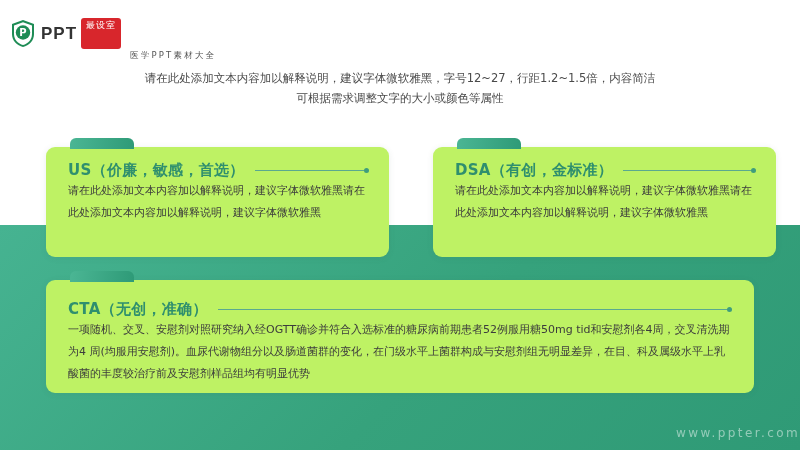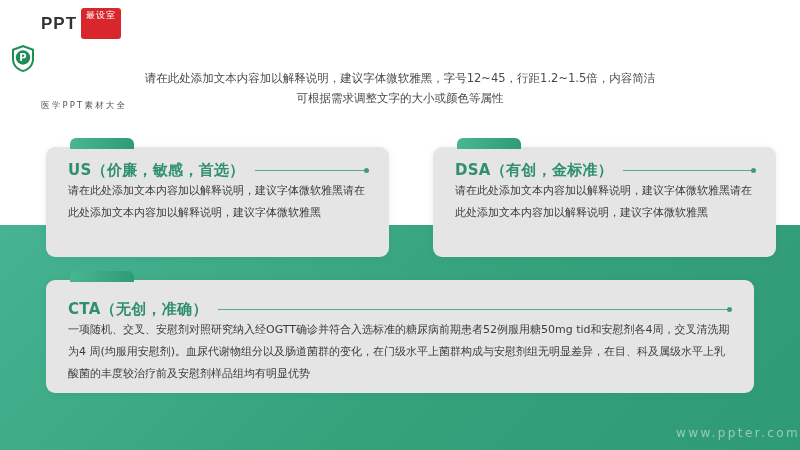--- a/index.html
+++ b/index.html
@@ -44,23 +44,23 @@
   }
   .logo-shield {
     width: 26px;
     height: 29px;
     position: relative;
     flex: none;
   }
   .logo-shield svg { display: block; }
   .logo-text {
     display: flex;
-    flex-direction: column;
+    flex-direction: row;
     justify-content: space-between;
-    gap: 19px;
+    gap: 9px;
   }
   .logo-row1 {
     display: flex;
     align-items: center;
     gap: 4px;
   }
   .logo-ppt {
     font-size: 17px;
     font-weight: bold;
     color: #333333;
@@ -112,21 +112,21 @@
     font-size: 11.5px;
     color: #4a4a4a;
     line-height: 1.75;
     font-family: "DejaVu Sans", sans-serif;
   }
   .subtitle div { white-space: nowrap; }
 
   
   .card {
     position: absolute;
-    background: #e5e5e5;
+    background: #bef264;
     border-radius: 9px;
     box-shadow: 0 1px 6px rgba(60,90,80,0.10);
     box-sizing: border-box;
   }
   .card-tab {
     position: absolute;
     top: -9px;
     left: 24px;
     width: 64px;
     height: 11px;
@@ -225,21 +225,21 @@
     <div class="logo-text">
       <div class="logo-row1">
         <span class="logo-ppt">PPT</span>
         <span class="logo-badge">最设室</span>
       </div>
       <div class="logo-sub">医学PPT素材大全</div>
     </div>
   </div>
 
   <div class="subtitle">
-    <div>请在此处添加文本内容加以解释说明，建议字体微软雅黑，字号12~45，行距1.2~1.5倍，内容简洁</div>
+    <div>请在此处添加文本内容加以解释说明，建议字体微软雅黑，字号12~27，行距1.2~1.5倍，内容简洁</div>
     <div>可根据需求调整文字的大小或颜色等属性</div>
   </div>
 
   <div class="card" id="card-us">
     <div class="card-tab"></div>
     <div class="card-head">
       <span class="card-head-title">US（价廉，敏感，首选）</span>
       <span class="head-line"></span>
       <span class="head-dot"></span>
     </div>

